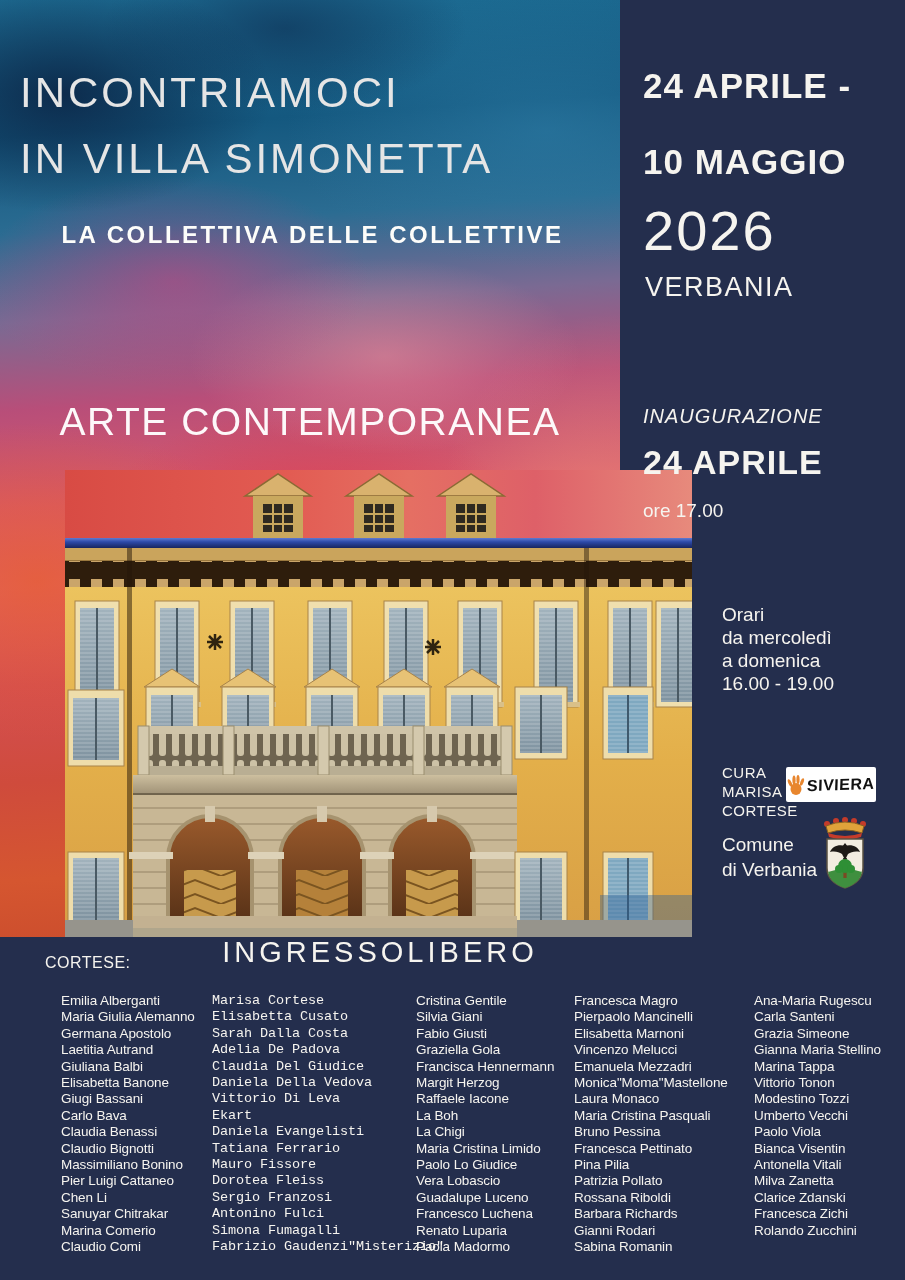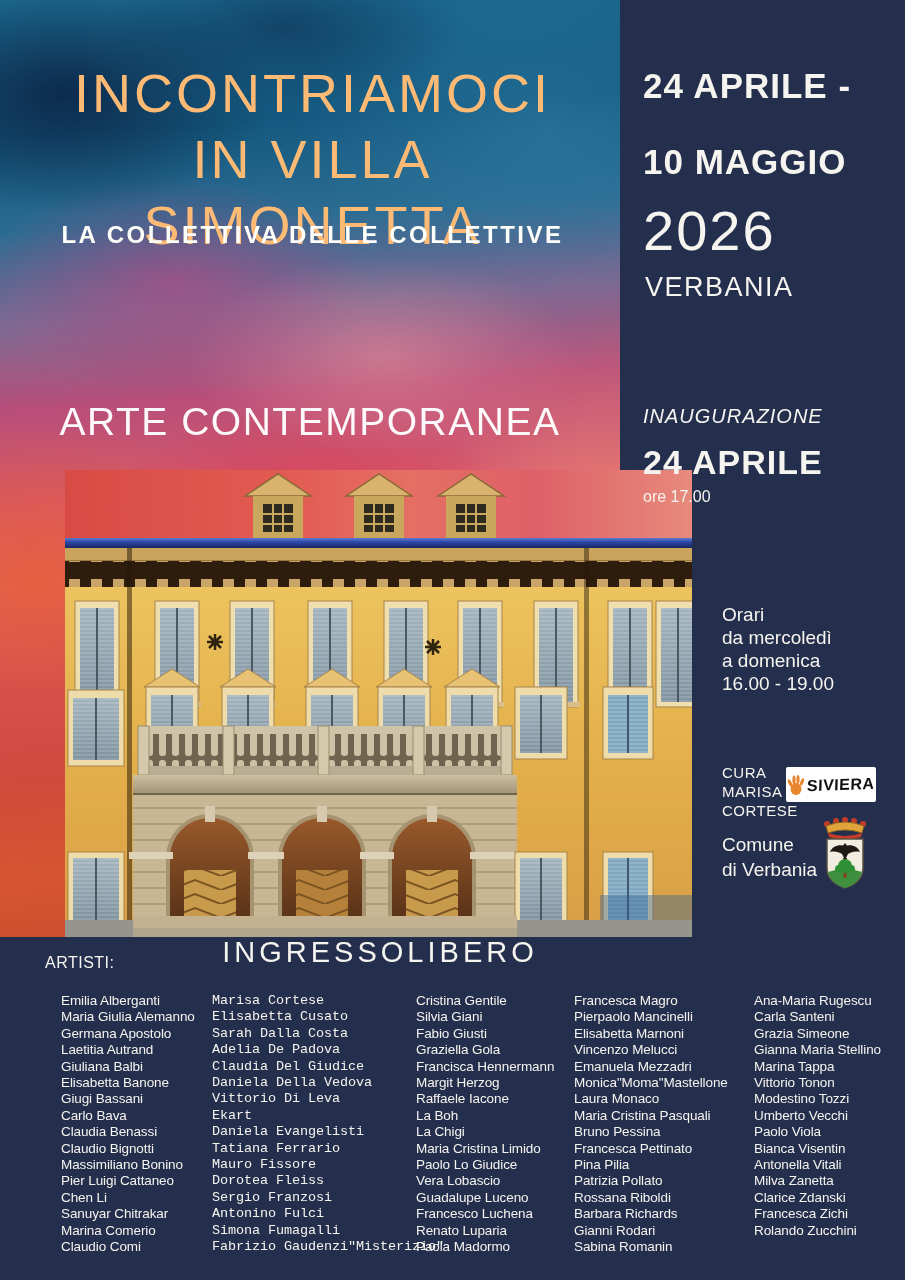--- a/index.html
+++ b/index.html
@@ -17,33 +17,33 @@
       radial-gradient(ellipse 360px 190px at 88% 14%, rgba(46,126,168,.55), rgba(46,126,168,0) 72%),
       radial-gradient(ellipse 280px 150px at 28% 30%, rgba(206,62,124,.5), rgba(206,62,124,0) 70%),
       radial-gradient(ellipse 280px 140px at 62% 38%, rgba(238,152,160,.5), rgba(238,152,160,0) 70%),
       radial-gradient(ellipse 330px 220px at 6% 62%, rgba(232,92,38,.62), rgba(232,92,38,0) 72%),
       radial-gradient(ellipse 300px 170px at 50% 56%, rgba(220,42,62,.5), rgba(220,42,62,0) 70%),
       radial-gradient(ellipse 240px 320px at 98% 58%, rgba(242,164,132,.45), rgba(242,164,132,0) 72%),
       linear-gradient(176deg,#1e6f96 0%,#14587f 14%,#2b6c92 24%,#7a6a93 33%,#b84e79 42%,#d85a6b 52%,#e0646b 60%,#d44f52 70%,#cf4b3c 80%,#d55630 90%,#c84a2c 100%);
   }
   
   .abs{position:absolute;}
-  .title{left:20px;top:60px;width:585px;text-align:center;font-size:54px;line-height:66px;
-         letter-spacing:3px;font-weight:400;color:#fdba74;}
+  .title{left:20px;top:60px;width:585px;text-align:left;font-size:42px;line-height:66px;
+         letter-spacing:3px;font-weight:400;color:#e5e5e5;}
   .subtitle{left:20px;top:221px;width:585px;text-align:center;font-size:24px;font-weight:bold;
             letter-spacing:2.5px;color:#fdfdfa;}
   .category{left:20px;top:400px;width:580px;text-align:center;font-size:39px;letter-spacing:1.5px;
             color:rgba(255,255,255,.96);white-space:nowrap;}
   .date-line1{left:643px;top:66px;font-size:35px;font-weight:bold;letter-spacing:1px;}
   .date-line2{left:643px;top:142px;font-size:35px;font-weight:bold;letter-spacing:1px;}
   .year{left:643px;top:198px;font-size:56px;font-weight:400;letter-spacing:2px;}
   .city{left:645px;top:272px;font-size:27px;letter-spacing:1.5px;}
   .inaug-label{left:643px;top:405px;font-size:20px;letter-spacing:1px;font-style:italic;}
   .inaug-date{left:643px;top:443px;font-size:34px;letter-spacing:1px;font-weight:bold;}
-  .inaug-time{left:643px;top:488px;font-size:16px;}
+  .inaug-time{left:643px;top:500px;font-size:19px;}
   .hours{left:722px;top:603px;font-size:19px;line-height:23px;}
   .cura{left:722px;top:763px;font-size:15px;line-height:19px;letter-spacing:.5px;}
   .siviera{left:786px;top:767px;width:90px;height:35px;background:#fff;border-radius:2px;
            display:flex;align-items:center;justify-content:center;gap:2px;}
   .siviera-text{color:#111;font-weight:bold;font-size:16px;letter-spacing:.5px;
                 transform:skewX(-4deg) rotate(-2deg);font-family:"Liberation Sans",sans-serif;}
   .comune{left:722px;top:832px;font-size:19px;line-height:25px;}
   .free-entry{left:150px;top:927px;width:460px;text-align:center;font-size:29px;letter-spacing:4px;margin-top:9px;}
   .artists-label{left:45px;top:954px;font-size:16px;letter-spacing:.5px;}
   .col{position:absolute;top:977px;font-size:13.5px;line-height:16.4px;letter-spacing:-.1px;}
@@ -405,21 +405,21 @@
       <g>
         <rect x="23.4" y="54" width="3.2" height="8" fill="#7a4a22"></rect>
         <circle cx="25" cy="50" r="7" fill="#2e8f35"></circle>
         <circle cx="19" cy="53" r="4" fill="#2e8f35"></circle>
         <circle cx="31" cy="53" r="4" fill="#2e8f35"></circle>
       </g>
     </svg>
   </div>
 
   <div class="abs free-entry">INGRESSOLIBERO</div>
-  <div class="abs artists-label">ARTISTI:</div>
+  <div class="abs artists-label">CORTESE:</div>
 
   <div class="col c1">
       <ul>
         <li>Emilia Alberganti</li>
         <li>Maria Giulia Alemanno</li>
         <li>Germana Apostolo</li>
         <li>Laetitia Autrand</li>
         <li>Giuliana Balbi</li>
         <li>Elisabetta Banone</li>
         <li>Giugi Bassani</li>

